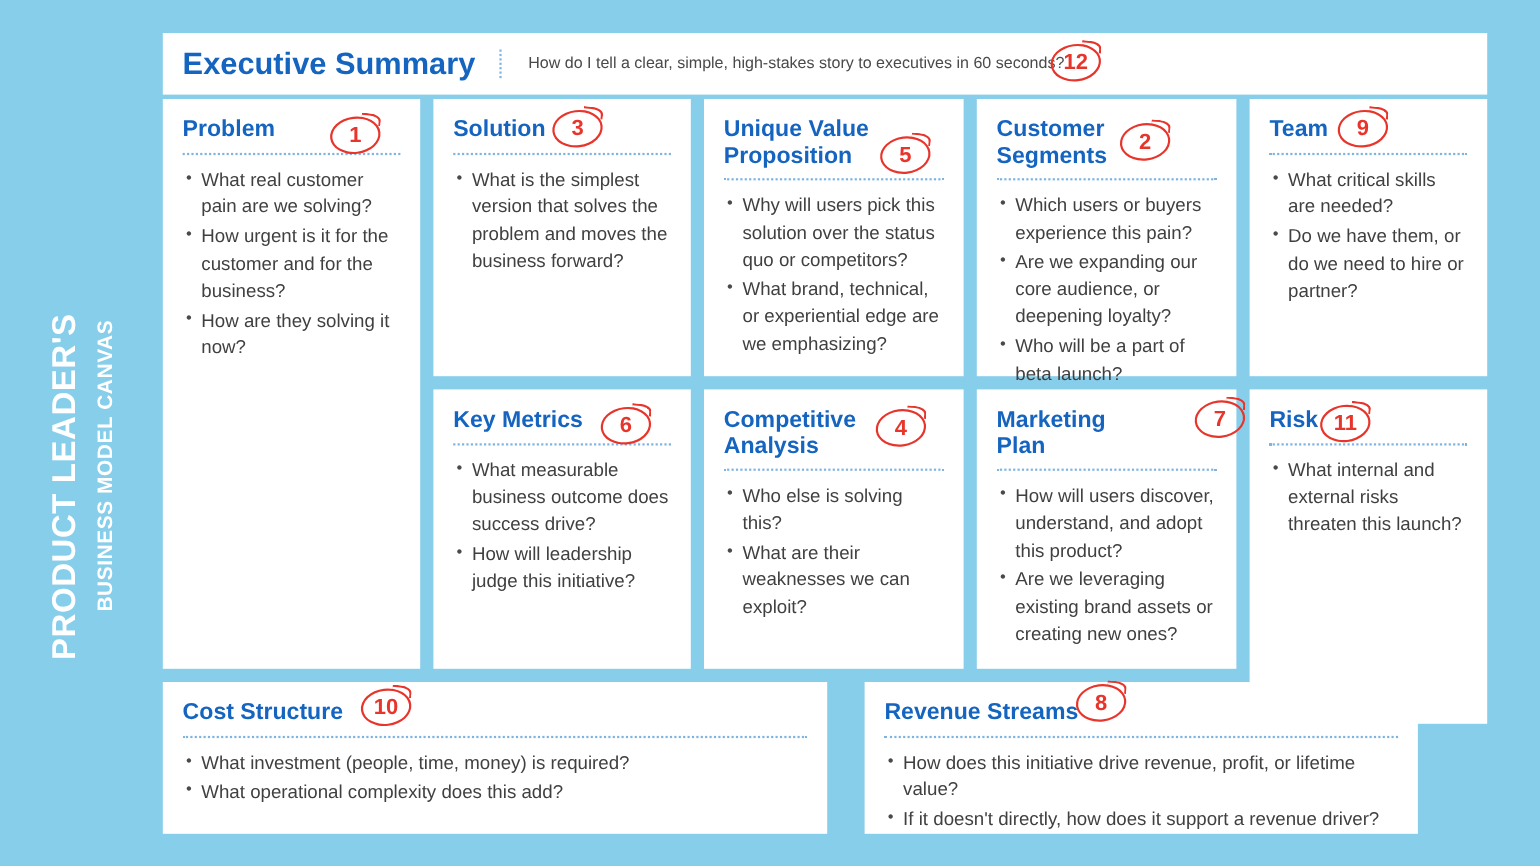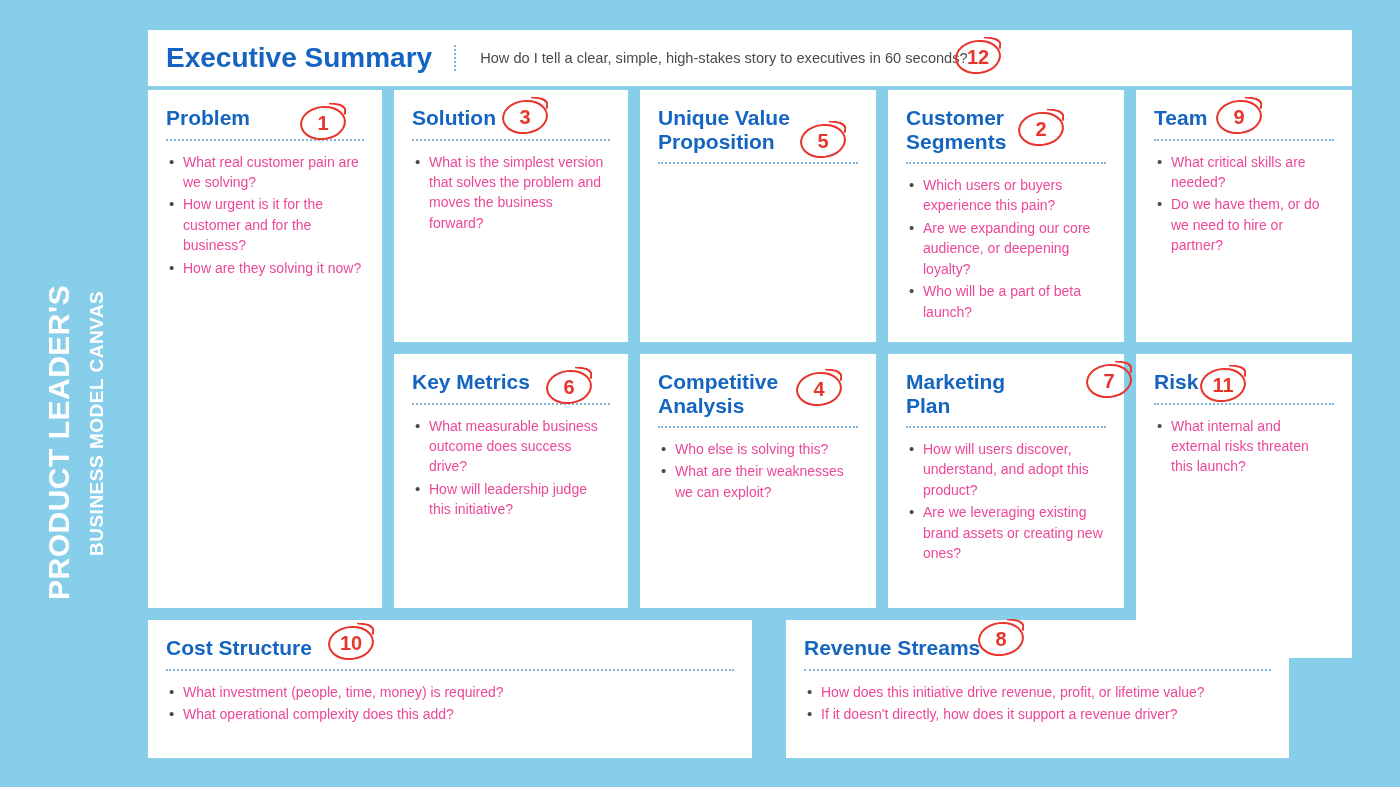--- a/index.html
+++ b/index.html
@@ -74,22 +74,22 @@
     margin: 9px 0 11px 0;
     height: 0;
   }
   ul.points {
     margin: 0;
     padding: 0 0 0 17px;
     list-style: none;
   }
   ul.points li {
     position: relative;
-    color: #ec4899;
-    font-size: 14px;
+    color: #404040;
+    font-size: 17px;
     line-height: 1.46;
     margin-bottom: 2px;
   }
   ul.points li:before {
     content: "\2022";
     position: absolute;
     left: -14px;
     top: -1px;
     color: #4a4a4a;
     font-size: 15px;
@@ -245,20 +245,24 @@
   <div class="num" id="num-3">
     <div class="ring"></div>
     <span>3</span>
   </div>
 
   <div class="card" id="card-uvp">
     <div class="card-head">
       <div class="card-title">Unique Value Proposition</div>
     </div>
     <div class="title-rule"></div>
+    <ul class="points">
+      <li>Why will users pick this solution over the status quo or competitors?</li>
+      <li>What brand, technical, or experiential edge are we emphasizing?</li>
+    </ul>
   </div>
   <div class="num" id="num-5">
     <div class="ring"></div>
     <span>5</span>
   </div>
 
   <div class="card" id="card-segments">
     <div class="card-head">
       <div class="card-title">Customer Segments</div>
     </div>

